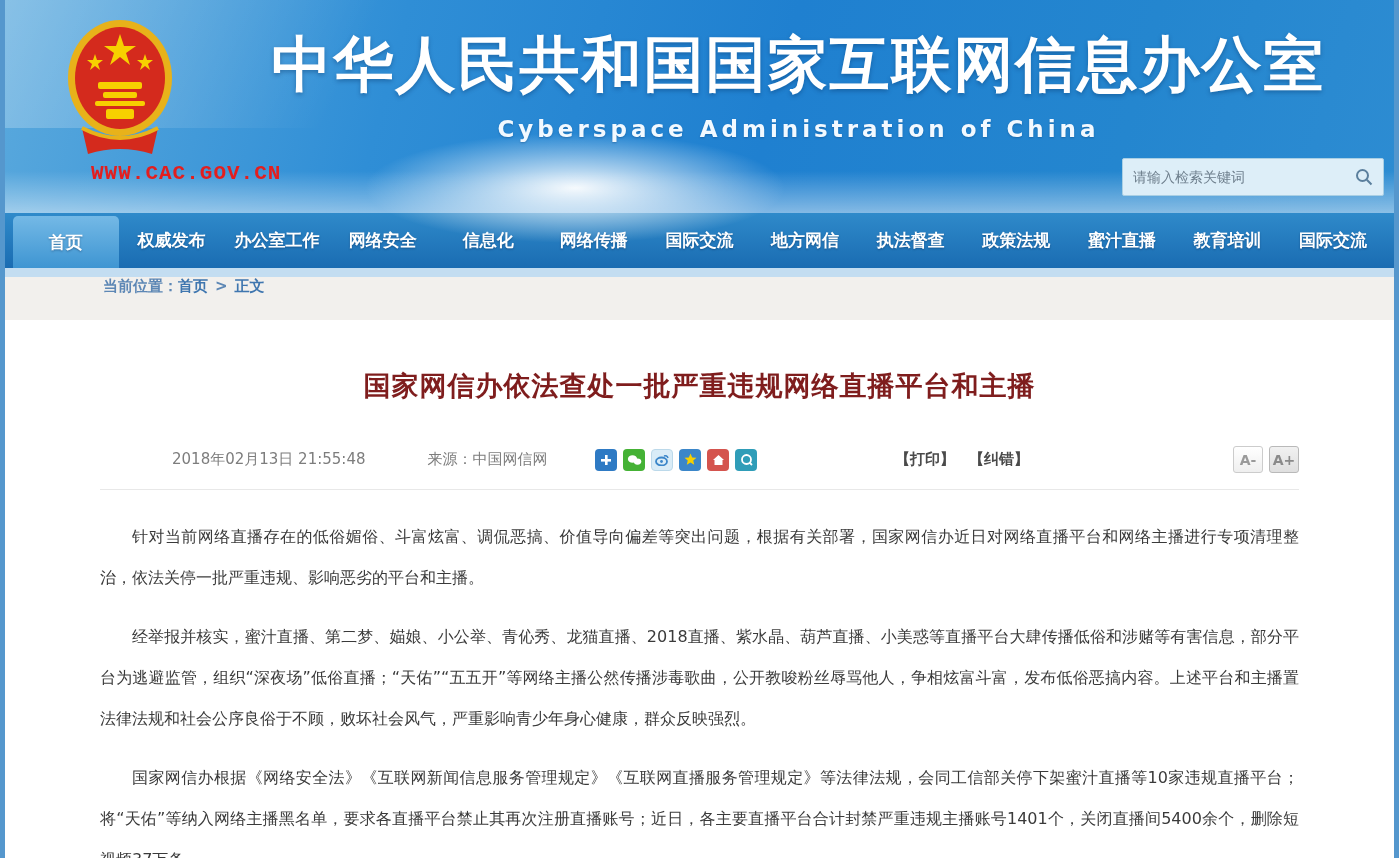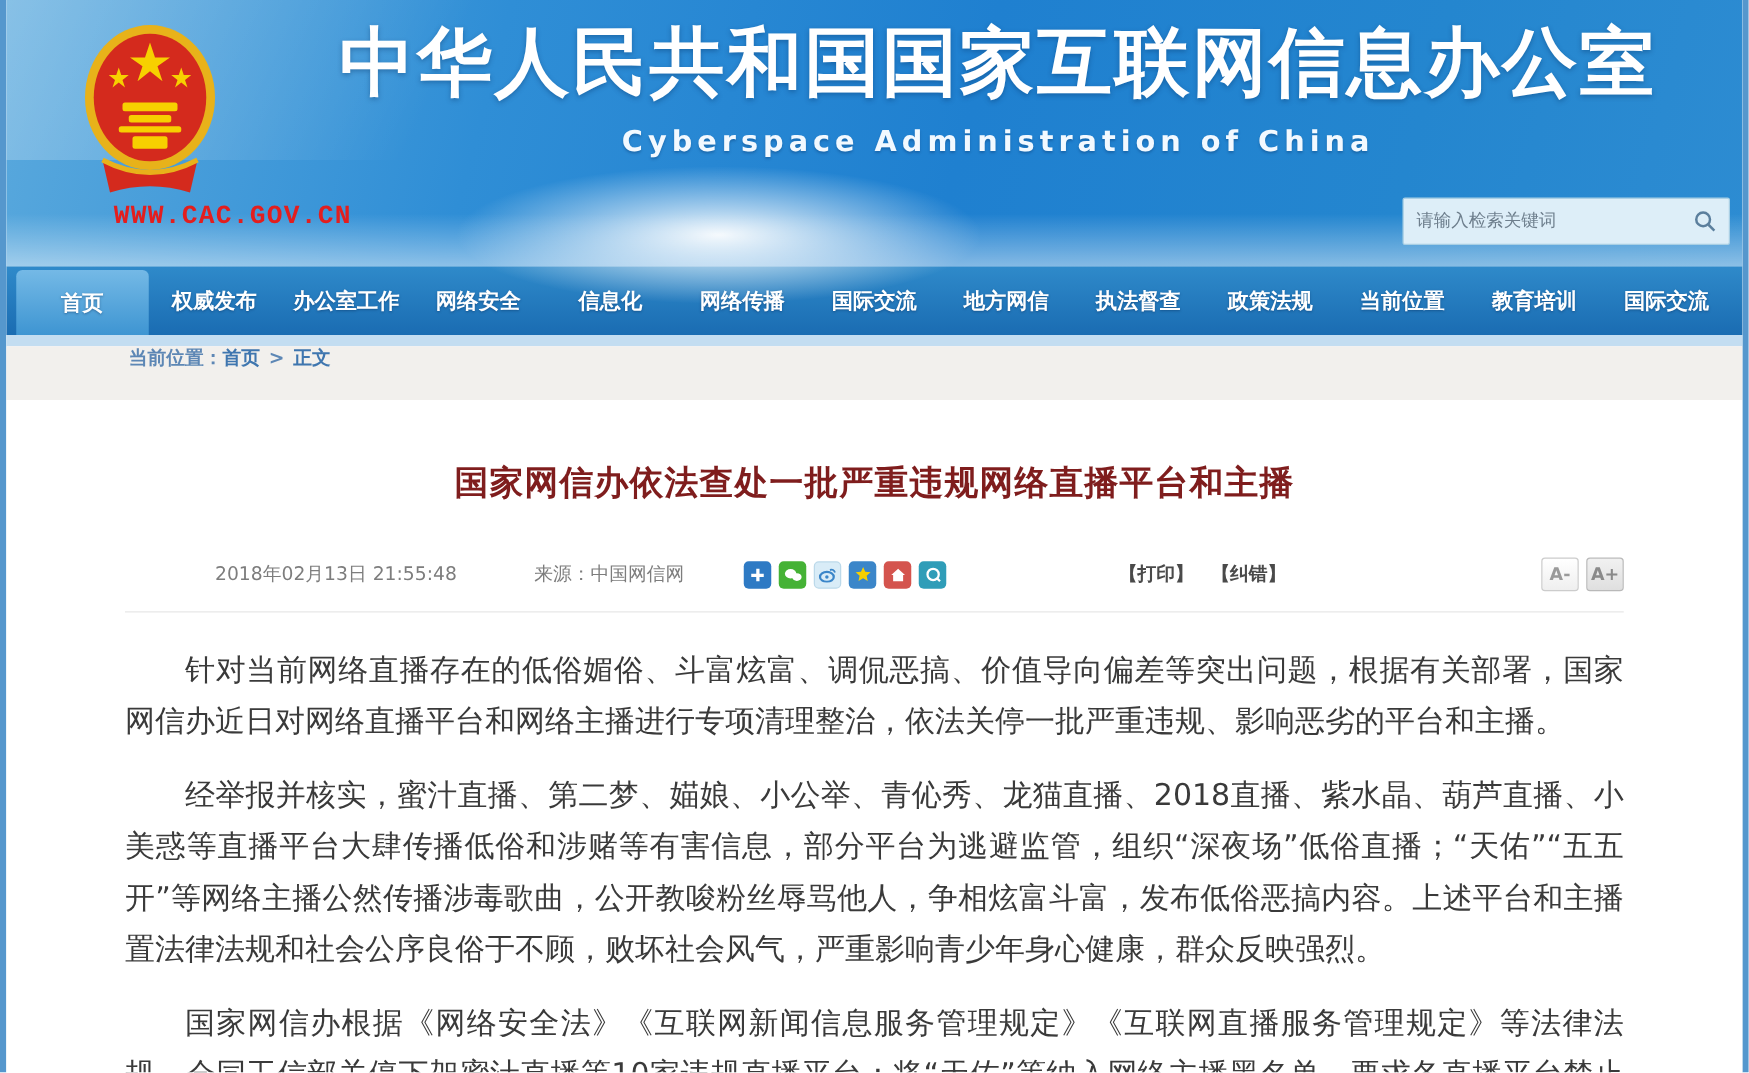--- a/index.html
+++ b/index.html
@@ -12,21 +12,21 @@
     background:linear-gradient(105deg,#5aa9dd 0%, #2f8ed6 28%, #1f80d0 55%, #2486cf 80%, #2d8cd2 100%); }
   .banner::before { content:""; position:absolute; left:0; top:0; width:45%; height:60%;
     background:linear-gradient(115deg, rgba(255,255,255,.28), rgba(255,255,255,0) 55%); pointer-events:none; }
   .banner::after { content:""; position:absolute; left:0; bottom:0; width:100%; height:42px;
     background:linear-gradient(to top, rgba(255,255,255,.45), rgba(255,255,255,0)); pointer-events:none; }
   .glow { position:absolute; left:360px; bottom:-30px; width:420px; height:110px; border-radius:50%;
     background:radial-gradient(closest-side, rgba(255,255,255,.95), rgba(255,255,255,0)); pointer-events:none; }
 
   .emblem { position:absolute; left:57px; top:16px; width:116px; height:140px; }
 
-  .titles { position:absolute; left:196px; top:10px; width:1195px; text-align:center; }
+  .titles { position:absolute; left:196px; top:25px; width:1195px; text-align:center; }
   .site-title { color:#ffffff; font-size:60px; font-weight:bold; letter-spacing:2px; white-space:nowrap;
     text-shadow:0 2px 4px rgba(0,40,90,.35); }
   .site-sub { margin-top:10px; color:#f2f9ff; font-size:23px; font-weight:bold; letter-spacing:4px;
     text-shadow:0 1px 2px rgba(0,40,90,.3); }
 
   .site-url { position:absolute; left:86px; top:162px; color:#e31e1e; font-size:21px; font-weight:bold;
     letter-spacing:1px; z-index:2;font-family:Liberation Mono, monospace; }
 
   .searchbox { position:absolute; right:10px; top:158px; width:262px; height:38px; z-index:2;
     background:#ddeef8; border:1px solid #a9cfe4; border-radius:2px; display:flex; align-items:center; padding:0 10px;gap:48px; }
@@ -70,21 +70,21 @@
   .meta-actions .txtbtn { cursor:pointer; margin-right:14px; }
   .fontbtns { display:flex; gap:6px; margin-left:190px; }
   .fontbtn { width:30px; height:27px; border:1px solid #cccccc; border-radius:3px; color:#9a9a9a;
     background:linear-gradient(#ffffff,#efefef); font-size:14px; font-weight:bold; display:flex;
     align-items:center; justify-content:center; cursor:pointer; }
   .fontbtn.larger { background:linear-gradient(#f1f1f1,#dfdfdf); border-color:#b9b9b9; color:#8a8a8a; }
 
   .divider { height:1px; background:#e8e8e8; margin-top:16px; }
 
   .body-text { margin-top:26px; }
-  .body-text p { font-size:24px; color:#3a3a3a; line-height:41px; text-indent:2em; text-align:justify;
+  .body-text p { font-size:16px; color:#3a3a3a; line-height:41px; text-indent:2em; text-align:justify;
     margin-bottom:18px; }
 </style>
 </head>
 <body>
 
 <div class="page">
 
   <div class="banner">
     <div class="glow"></div>
 
@@ -122,21 +122,21 @@
     <div class="nav-item active">首页</div>
     <div class="nav-item">权威发布</div>
     <div class="nav-item">办公室工作</div>
     <div class="nav-item">网络安全</div>
     <div class="nav-item">信息化</div>
     <div class="nav-item">网络传播</div>
     <div class="nav-item">国际交流</div>
     <div class="nav-item">地方网信</div>
     <div class="nav-item">执法督查</div>
     <div class="nav-item">政策法规</div>
-    <div class="nav-item">当前位置</div>
+    <div class="nav-item">蜜汁直播</div>
     <div class="nav-item">教育培训</div>
     <div class="nav-item">国际交流</div>
   </div>
   <div class="nav-strip"></div>
 
   <div class="crumbbar">
     <span>当前位置：</span>
     <a>首页</a>
     <span class="crumb-sep">&gt;</span>
     <a>正文</a>

